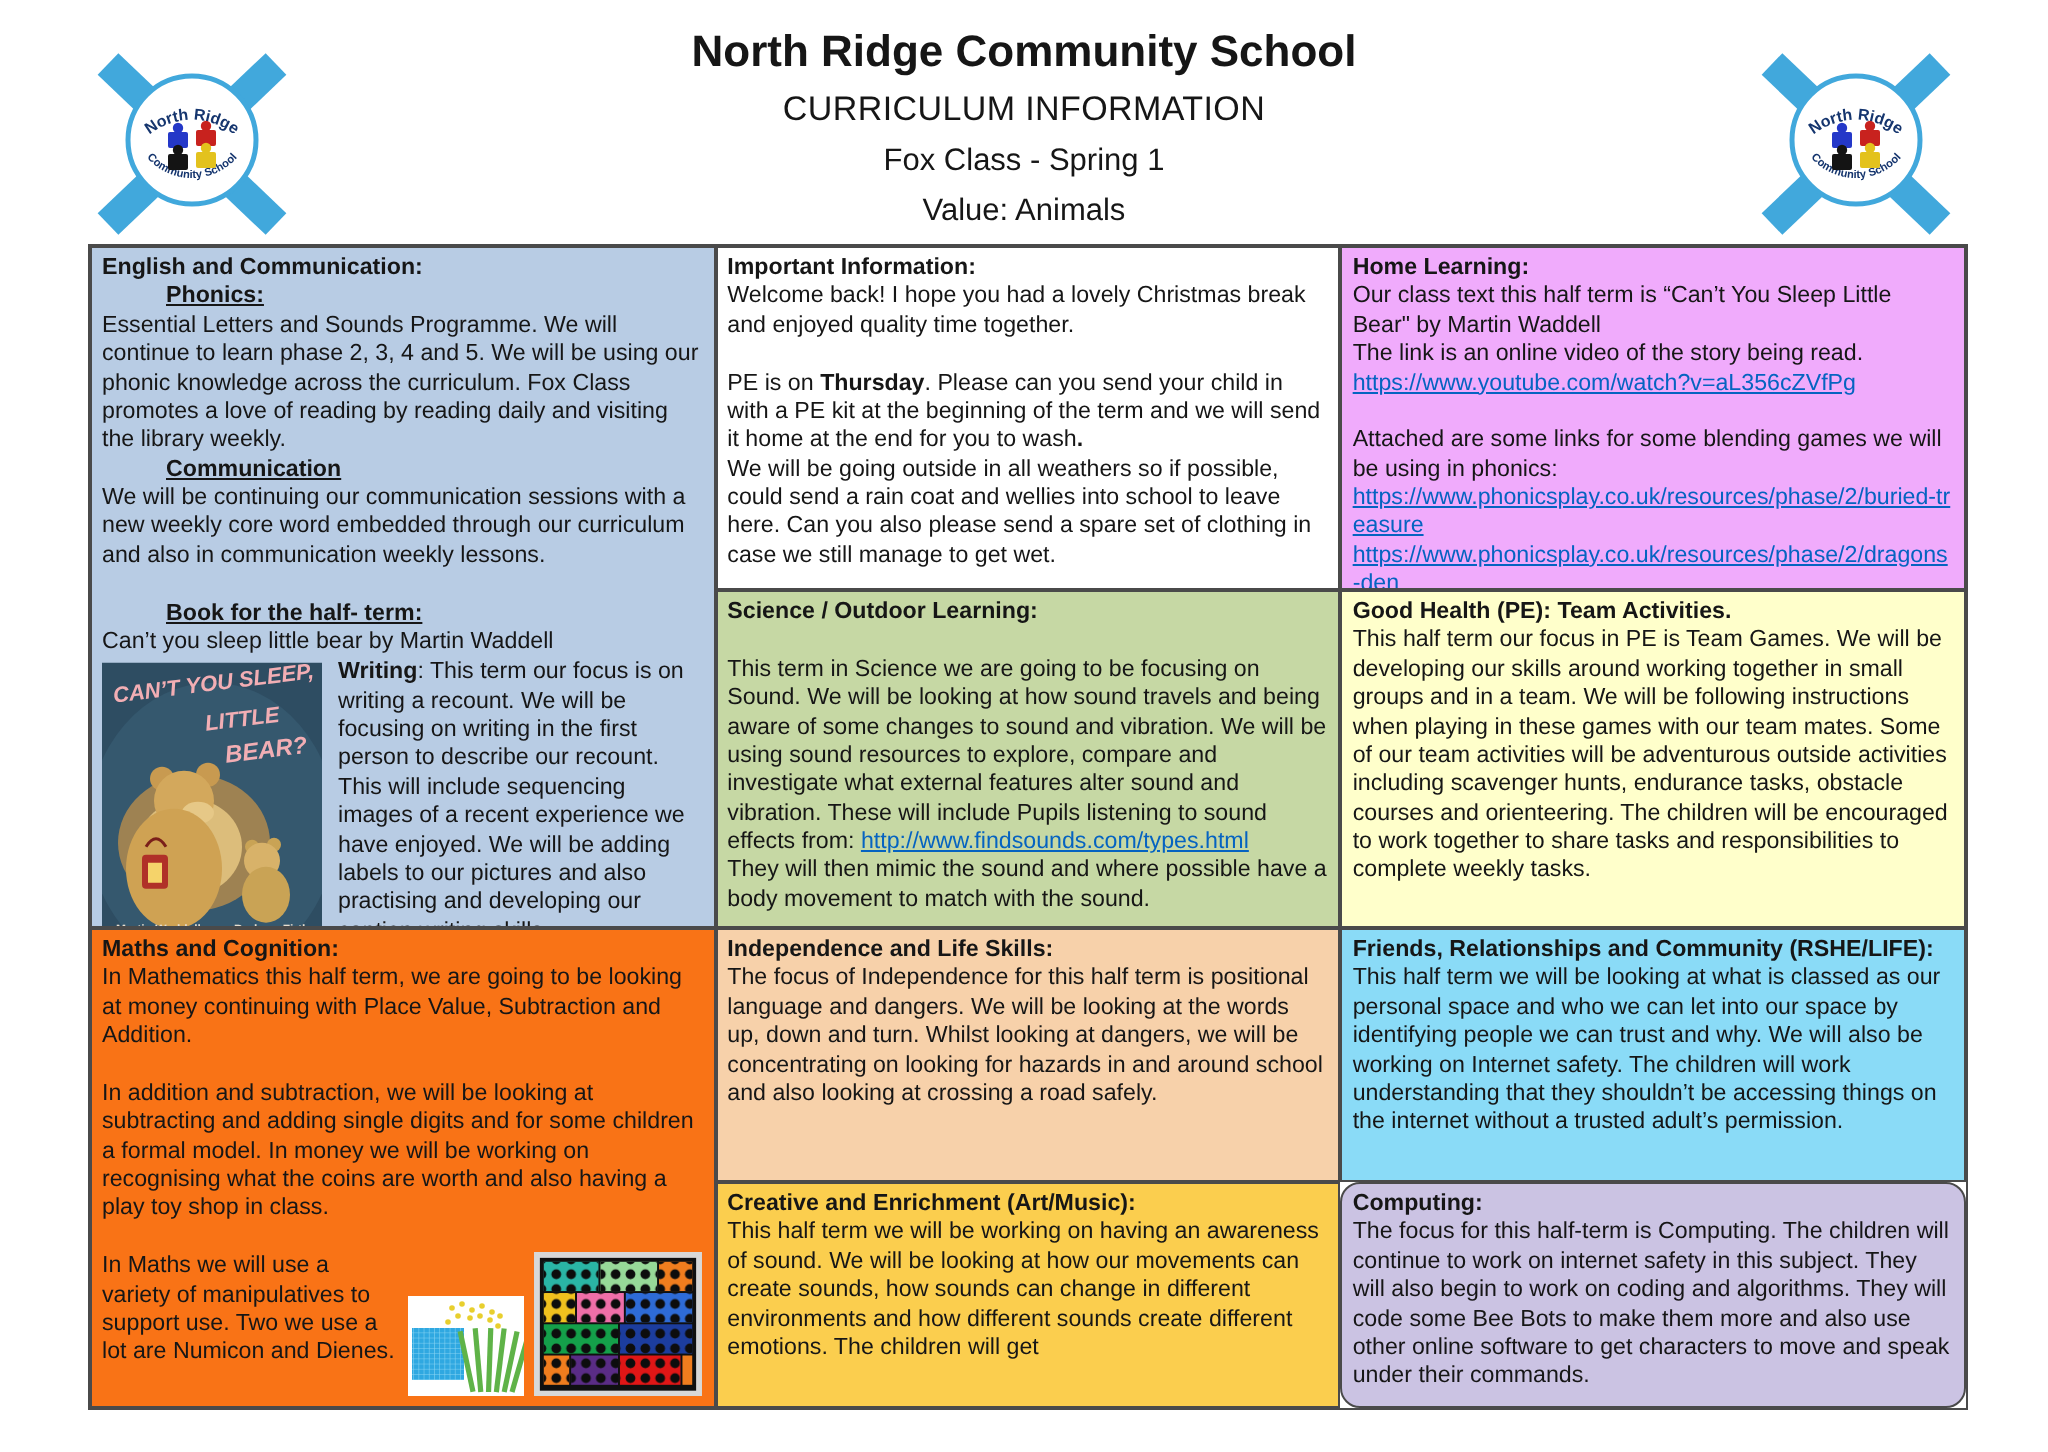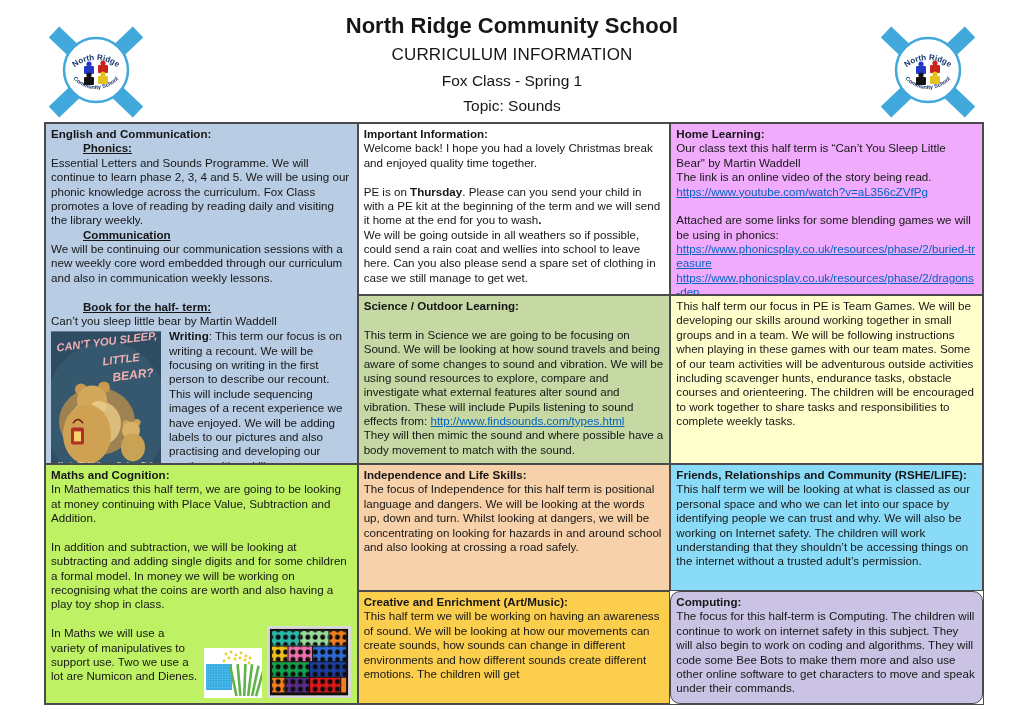--- a/index.html
+++ b/index.html
@@ -51,21 +51,21 @@
   .dienes{margin-top:22px;flex:0 0 58px;}
   .numicon{flex:0 0 84px;}
 </style>
 </head>
 <body>
 
 <div class="header">
   <div class="h1">North Ridge Community School</div>
   <div class="h2">CURRICULUM INFORMATION</div>
   <div class="h3">Fox Class - Spring 1</div>
-  <div class="h4">Topic: Sounds</div>
+  <div class="h4">Value: Animals</div>
 </div>
 
 <svg class="logo logo-left" viewBox="0 0 112 92">
   <path d="M14,6 L98,86" stroke="#41a8dc" stroke-width="15" fill="none"></path>
   <path d="M98,6 L14,86" stroke="#41a8dc" stroke-width="15" fill="none"></path>
   <circle cx="56" cy="44" r="32" fill="#ffffff" stroke="#41a8dc" stroke-width="2.5"></circle>
   <defs>
     <path id="arcT1" d="M30,46 A34,34 0 0 1 82,46" fill="none"></path>
     <path id="arcB1" d="M30,48 A30,30 0 0 0 82,48" fill="none"></path>
   </defs>
@@ -145,21 +145,21 @@
         <text x="62" y="50" transform="rotate(-7 62 50)" font-size="12" font-weight="bold" font-style="italic" fill="#f2aeb4">BEAR?</text>
         <text x="7" y="135" font-size="6" font-weight="bold" fill="#e8ded0">Martin Waddell</text>
         <text x="66" y="135" font-size="6" font-weight="bold" fill="#e8ded0">Barbara Firth</text>
       </svg>
       <div class="writing">
           <div class="para"><span class="b">Writing</span><span>: This term our focus is on writing a recount. We will be focusing on writing in the first person to describe our recount. This will include sequencing images of a recent experience we have enjoyed. We will be adding labels to our pictures and also practising and developing our caption writing skills.</span></div>
         </div>
     </div>
   </div>
 
-  <div class="cell c-maths" style="background-color: #bef264;">
+  <div class="cell c-maths" style="background-color: #f97316;">
     <div>
         <div class="para"><span class="b">Maths and Cognition:</span></div>
         <div class="para"><span>In Mathematics this half term, we are going to be looking at money continuing with Place Value, Subtraction and Addition.</span></div>
         <div class="para">&nbsp;</div>
         <div class="para"><span>In addition and subtraction, we will be looking at subtracting and adding single digits and for some children a formal model. In money we will be working on recognising what the coins are worth and also having a play toy shop in class.</span></div>
         <div class="para">&nbsp;</div>
       </div>
     <div class="maths-row">
       <div class="maths-text">
           <div class="para"><span>In Maths we will use a variety of manipulatives to support use. Two we use a lot are Numicon and Dienes.</span></div>
@@ -274,20 +274,21 @@
         <div class="para"><a class="link" href="#">https://www.youtube.com/watch?v=aL356cZVfPg</a></div>
         <div class="para">&nbsp;</div>
         <div class="para"><span>Attached are some links for some blending games we will be using in phonics:</span></div>
         <div class="para"><a class="link" href="#">https://www.phonicsplay.co.uk/resources/phase/2/buried-treasure</a></div>
         <div class="para"><a class="link" href="#">https://www.phonicsplay.co.uk/resources/phase/2/dragons-den</a></div>
       </div>
   </div>
 
   <div class="cell c-pe" style="background-color: rgb(255, 255, 203);">
     <div>
+        <div class="para"><span class="b">Good Health (PE): Team Activities.</span></div>
         <div class="para"><span>This half term our focus in PE is Team Games. We will be developing our skills around working together in small groups and in a team. We will be following instructions when playing in these games with our team mates. Some of our team activities will be adventurous outside activities including scavenger hunts, endurance tasks, obstacle courses and orienteering. The children will be encouraged to work together to share tasks and responsibilities to complete weekly tasks.</span></div>
       </div>
   </div>
 
   <div class="cell c-friends" style="background-color: rgb(138, 219, 247);">
     <div>
         <div class="para"><span class="b">Friends, Relationships and Community (RSHE/LIFE):</span></div>
         <div class="para"><span>This half term we will be looking at what is classed as our personal space and who we can let into our space by identifying people we can trust and why. We will also be working on Internet safety. The children will work understanding that they shouldn’t be accessing things on the internet without a trusted adult’s permission.</span></div>
       </div>
   </div>

